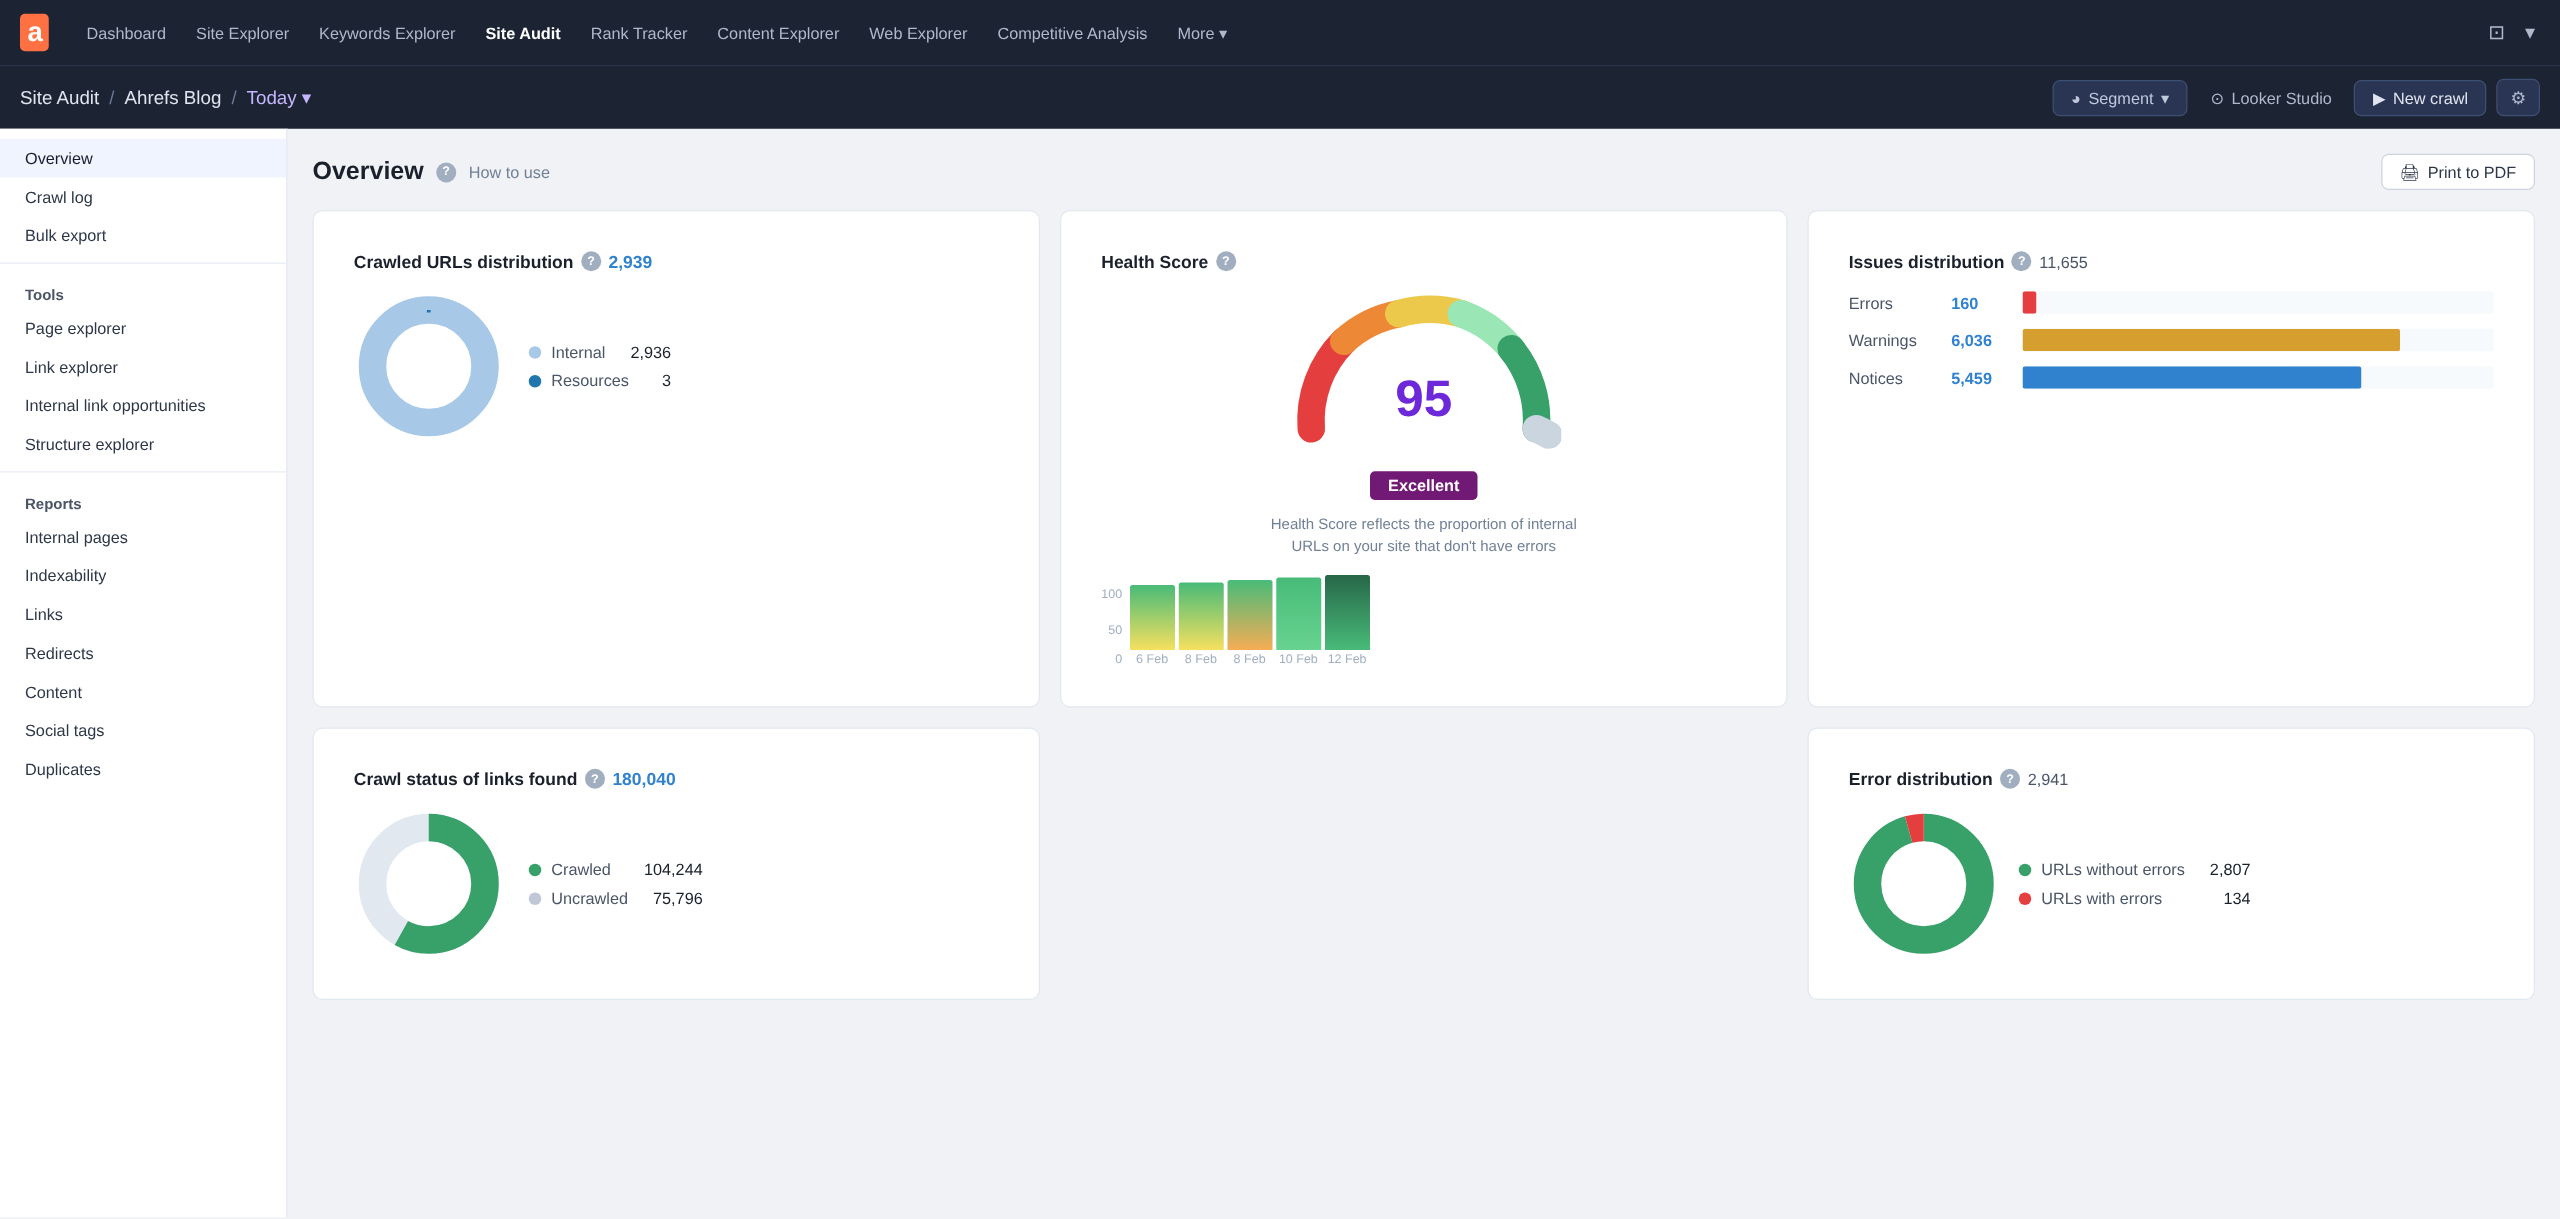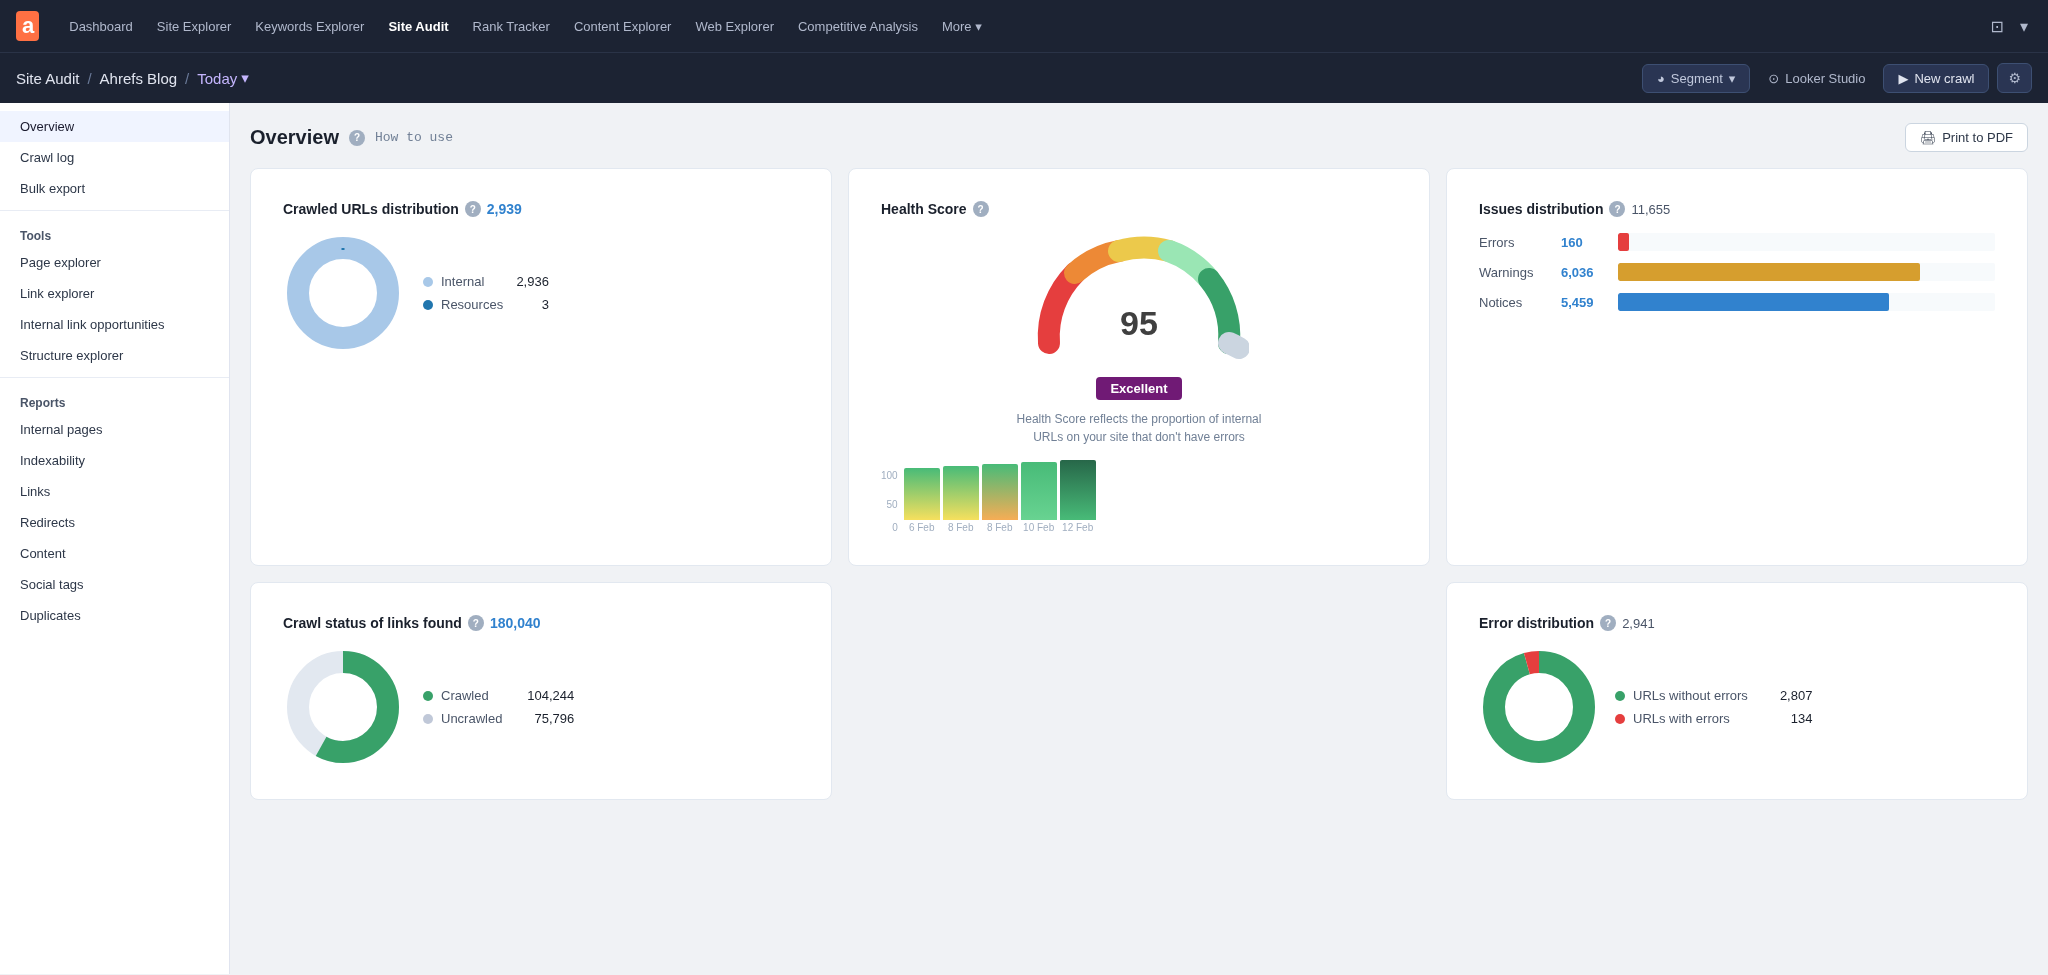--- a/index.html
+++ b/index.html
@@ -175,21 +175,20 @@
       font-size: 20px;
       font-weight: 700;
       color: #1a202c;
     }
     .how-to-use {
       display: flex;
       gap: 4px;
       color: #718096;
       font-size: 13px;
       cursor: pointer;
-      font-family: Liberation Mono, monospace;
     }
     .print-btn {
       background: white;
       border: 1px solid #cbd5e0;
       color: #2d3748;
       padding: 6px 14px;
       border-radius: 6px;
       cursor: pointer;
       display: flex;
       align-items: center;
@@ -251,21 +250,21 @@
       align-items: center;
       gap: 8px;
       font-size: 13px;
     }
     .legend-dot {
       width: 10px; height: 10px;
       border-radius: 50%;
       flex-shrink: 0;
     }
     .legend-label { color: #4a5568; flex: 1; }
-    .legend-value { font-weight: 500; color: #1a202c; margin-left: 24px; }
+    .legend-value { font-weight: 500; color: #1a202c; margin-left: 12px; }
 
     
     .health-card {
       display: flex;
       flex-direction: column;
       align-items: center;
     }
     .excellent-badge {
       background: #701a75;
       color: white;
@@ -467,21 +466,21 @@
             <path d="M 46 40 A 90 90 0 0 1 90 18" fill="none" stroke="#ed8936" stroke-width="22" stroke-linecap="round"></path>
 
             <path d="M 90 18 A 90 90 0 0 1 140 18" fill="none" stroke="#ecc94b" stroke-width="22" stroke-linecap="round"></path>
 
             <path d="M 140 18 A 90 90 0 0 1 180 46" fill="none" stroke="#9ae6b4" stroke-width="22" stroke-linecap="round"></path>
 
             <path d="M 180 46 A 90 90 0 0 1 200 110" fill="none" stroke="#38a169" stroke-width="22" stroke-linecap="round"></path>
 
             <path d="M 200 110 A 90 90 0 0 1 210 115" fill="none" stroke="#cbd5e0" stroke-width="22" stroke-linecap="round"></path>
           </svg>
-          <div style="position:absolute; bottom:30px; left:50%; transform:translateX(-50%); font-size:34px; font-weight:800; color:#404040; white-space:nowrap;">95</div>
+          <div style="position:absolute; bottom:30px; left:50%; transform:translateX(-50%); font-size:41px; font-weight:800; color:#6d28d9; white-space:nowrap;">95</div>
         </div>
         <div class="excellent-badge">Excellent</div>
         <div class="health-desc">Health Score reflects the proportion of internal<br>URLs on your site that don't have errors</div>
 
         <div style="display:flex; align-items:flex-end; gap:2px; margin-top:14px; width:100%;">
           <div style="display:flex; flex-direction:column; align-items:flex-end; gap:0; margin-right:4px;">
             <span style="font-size:10px; color:#a0aec0; margin-bottom:18px;">100</span>
             <span style="font-size:10px; color:#a0aec0; margin-bottom:12px;">50</span>
             <span style="font-size:10px; color:#a0aec0;">0</span>
           </div>

